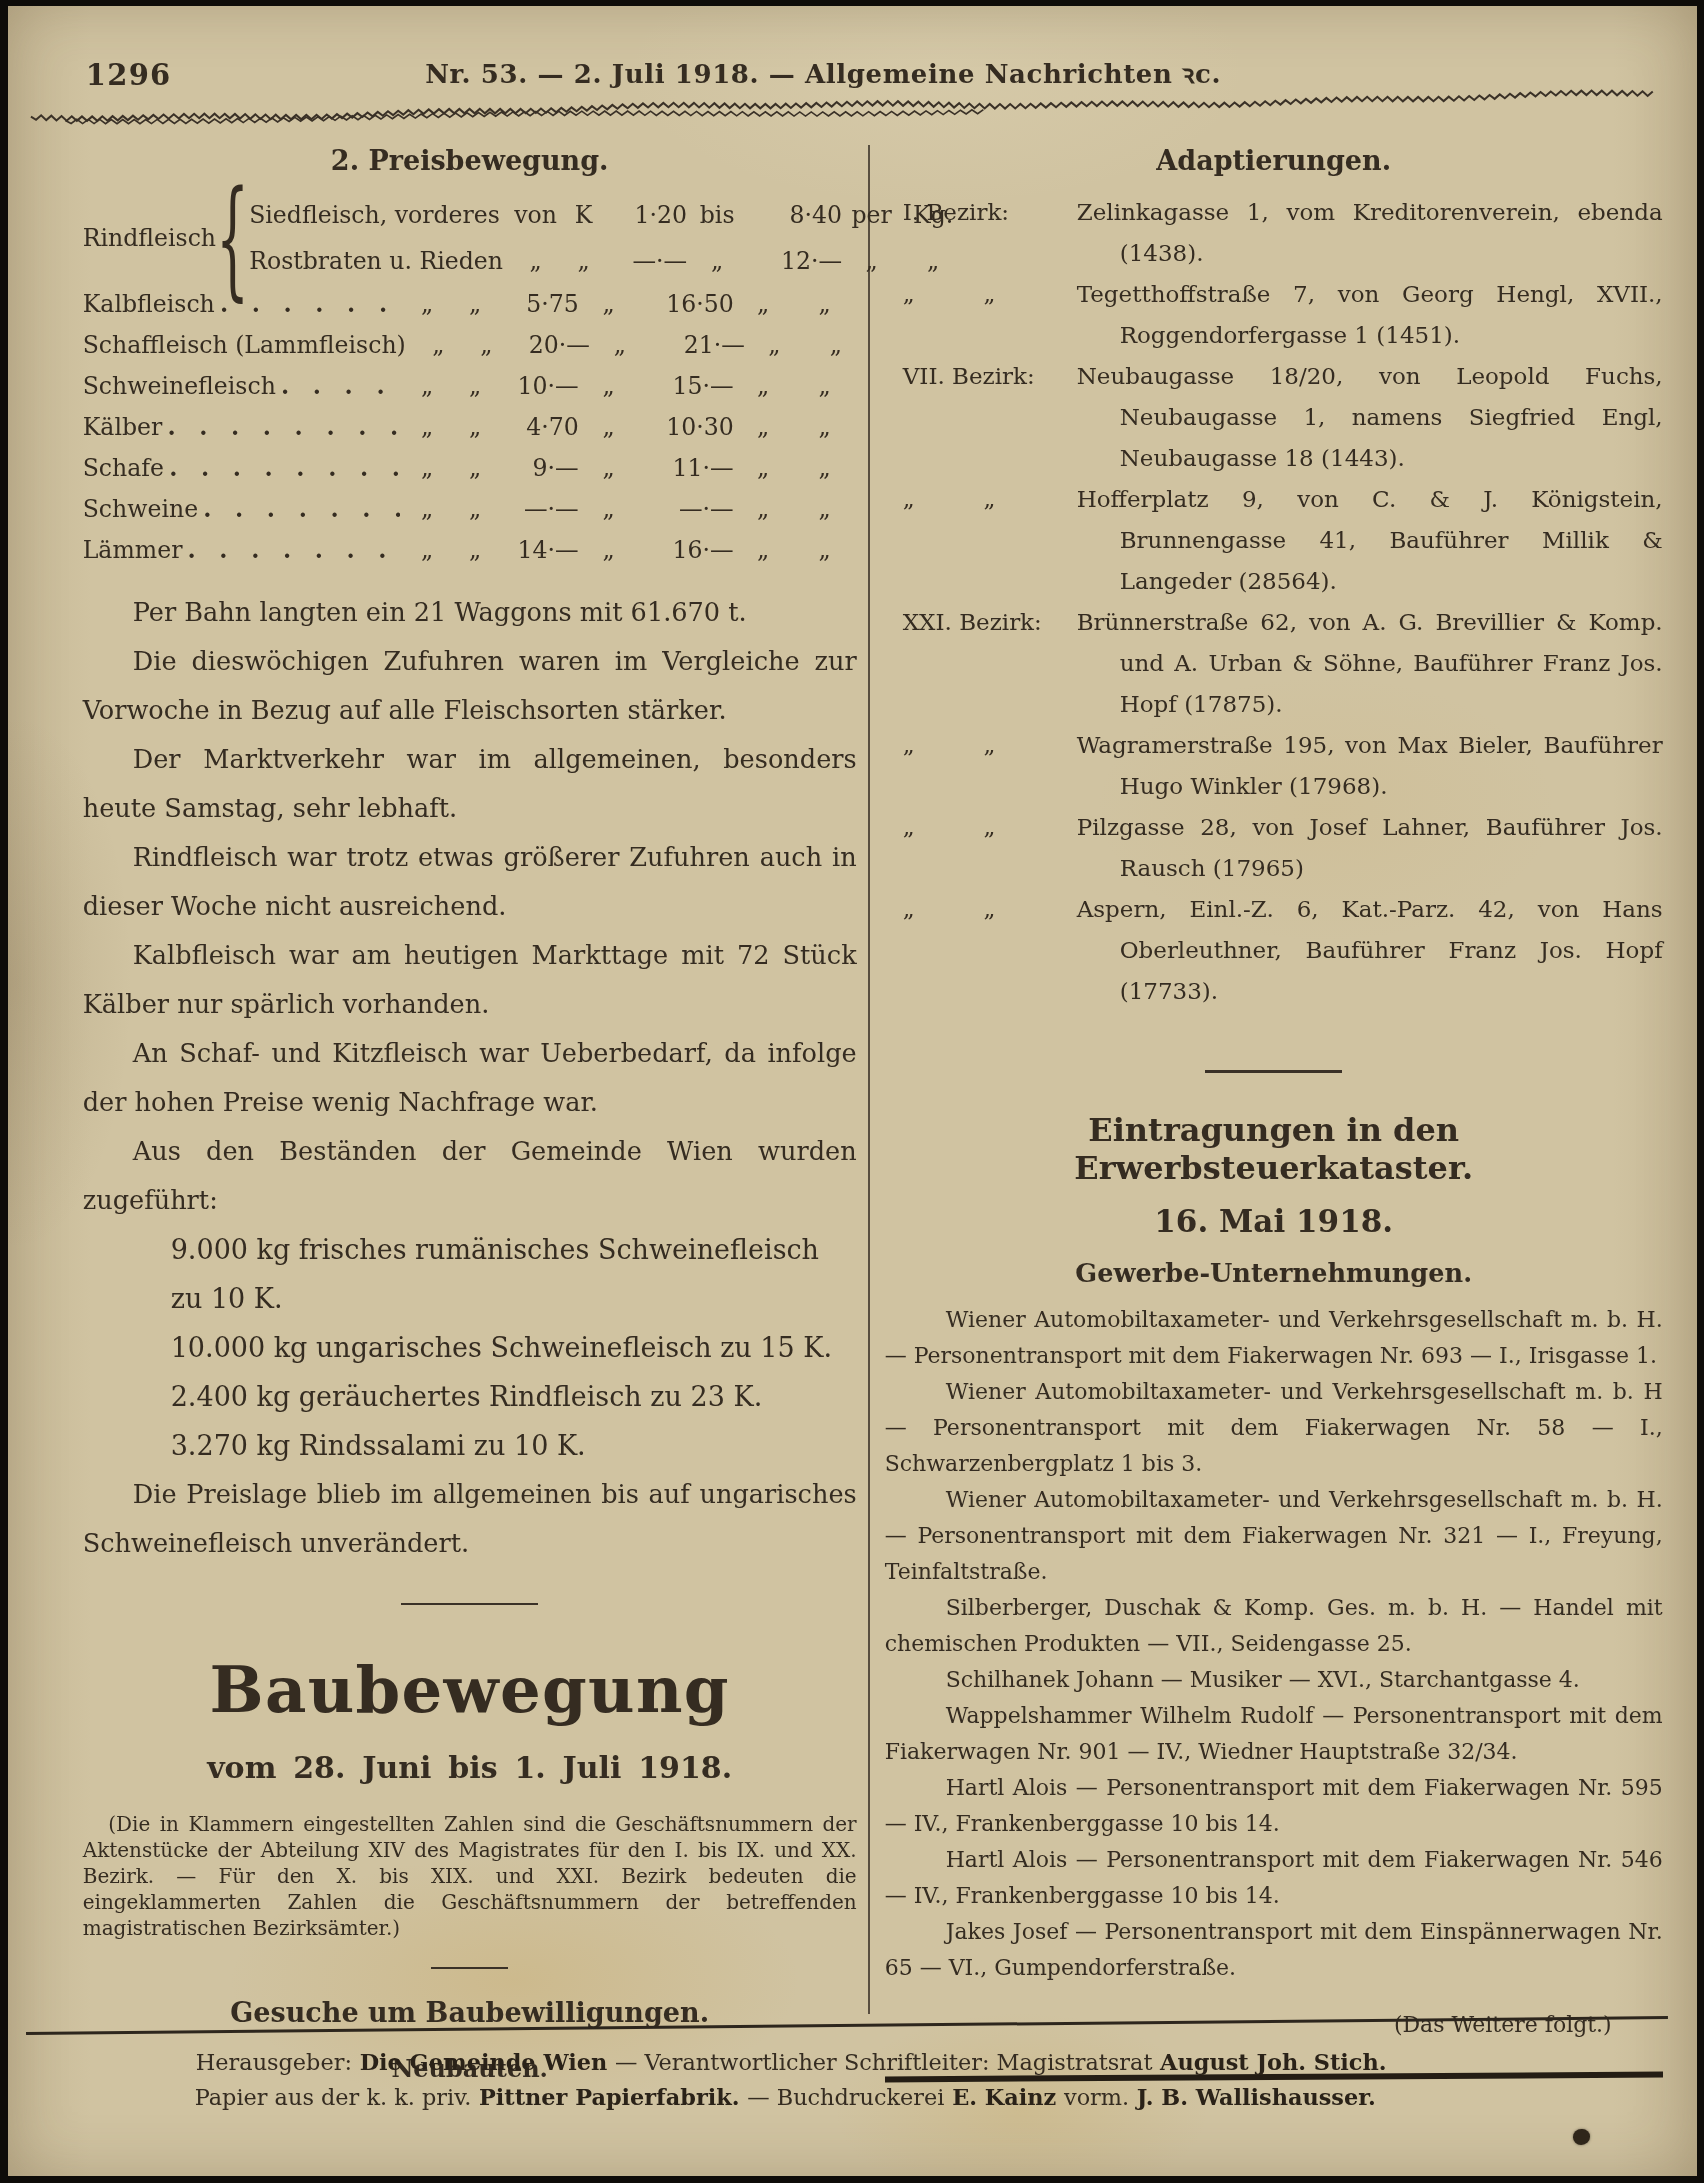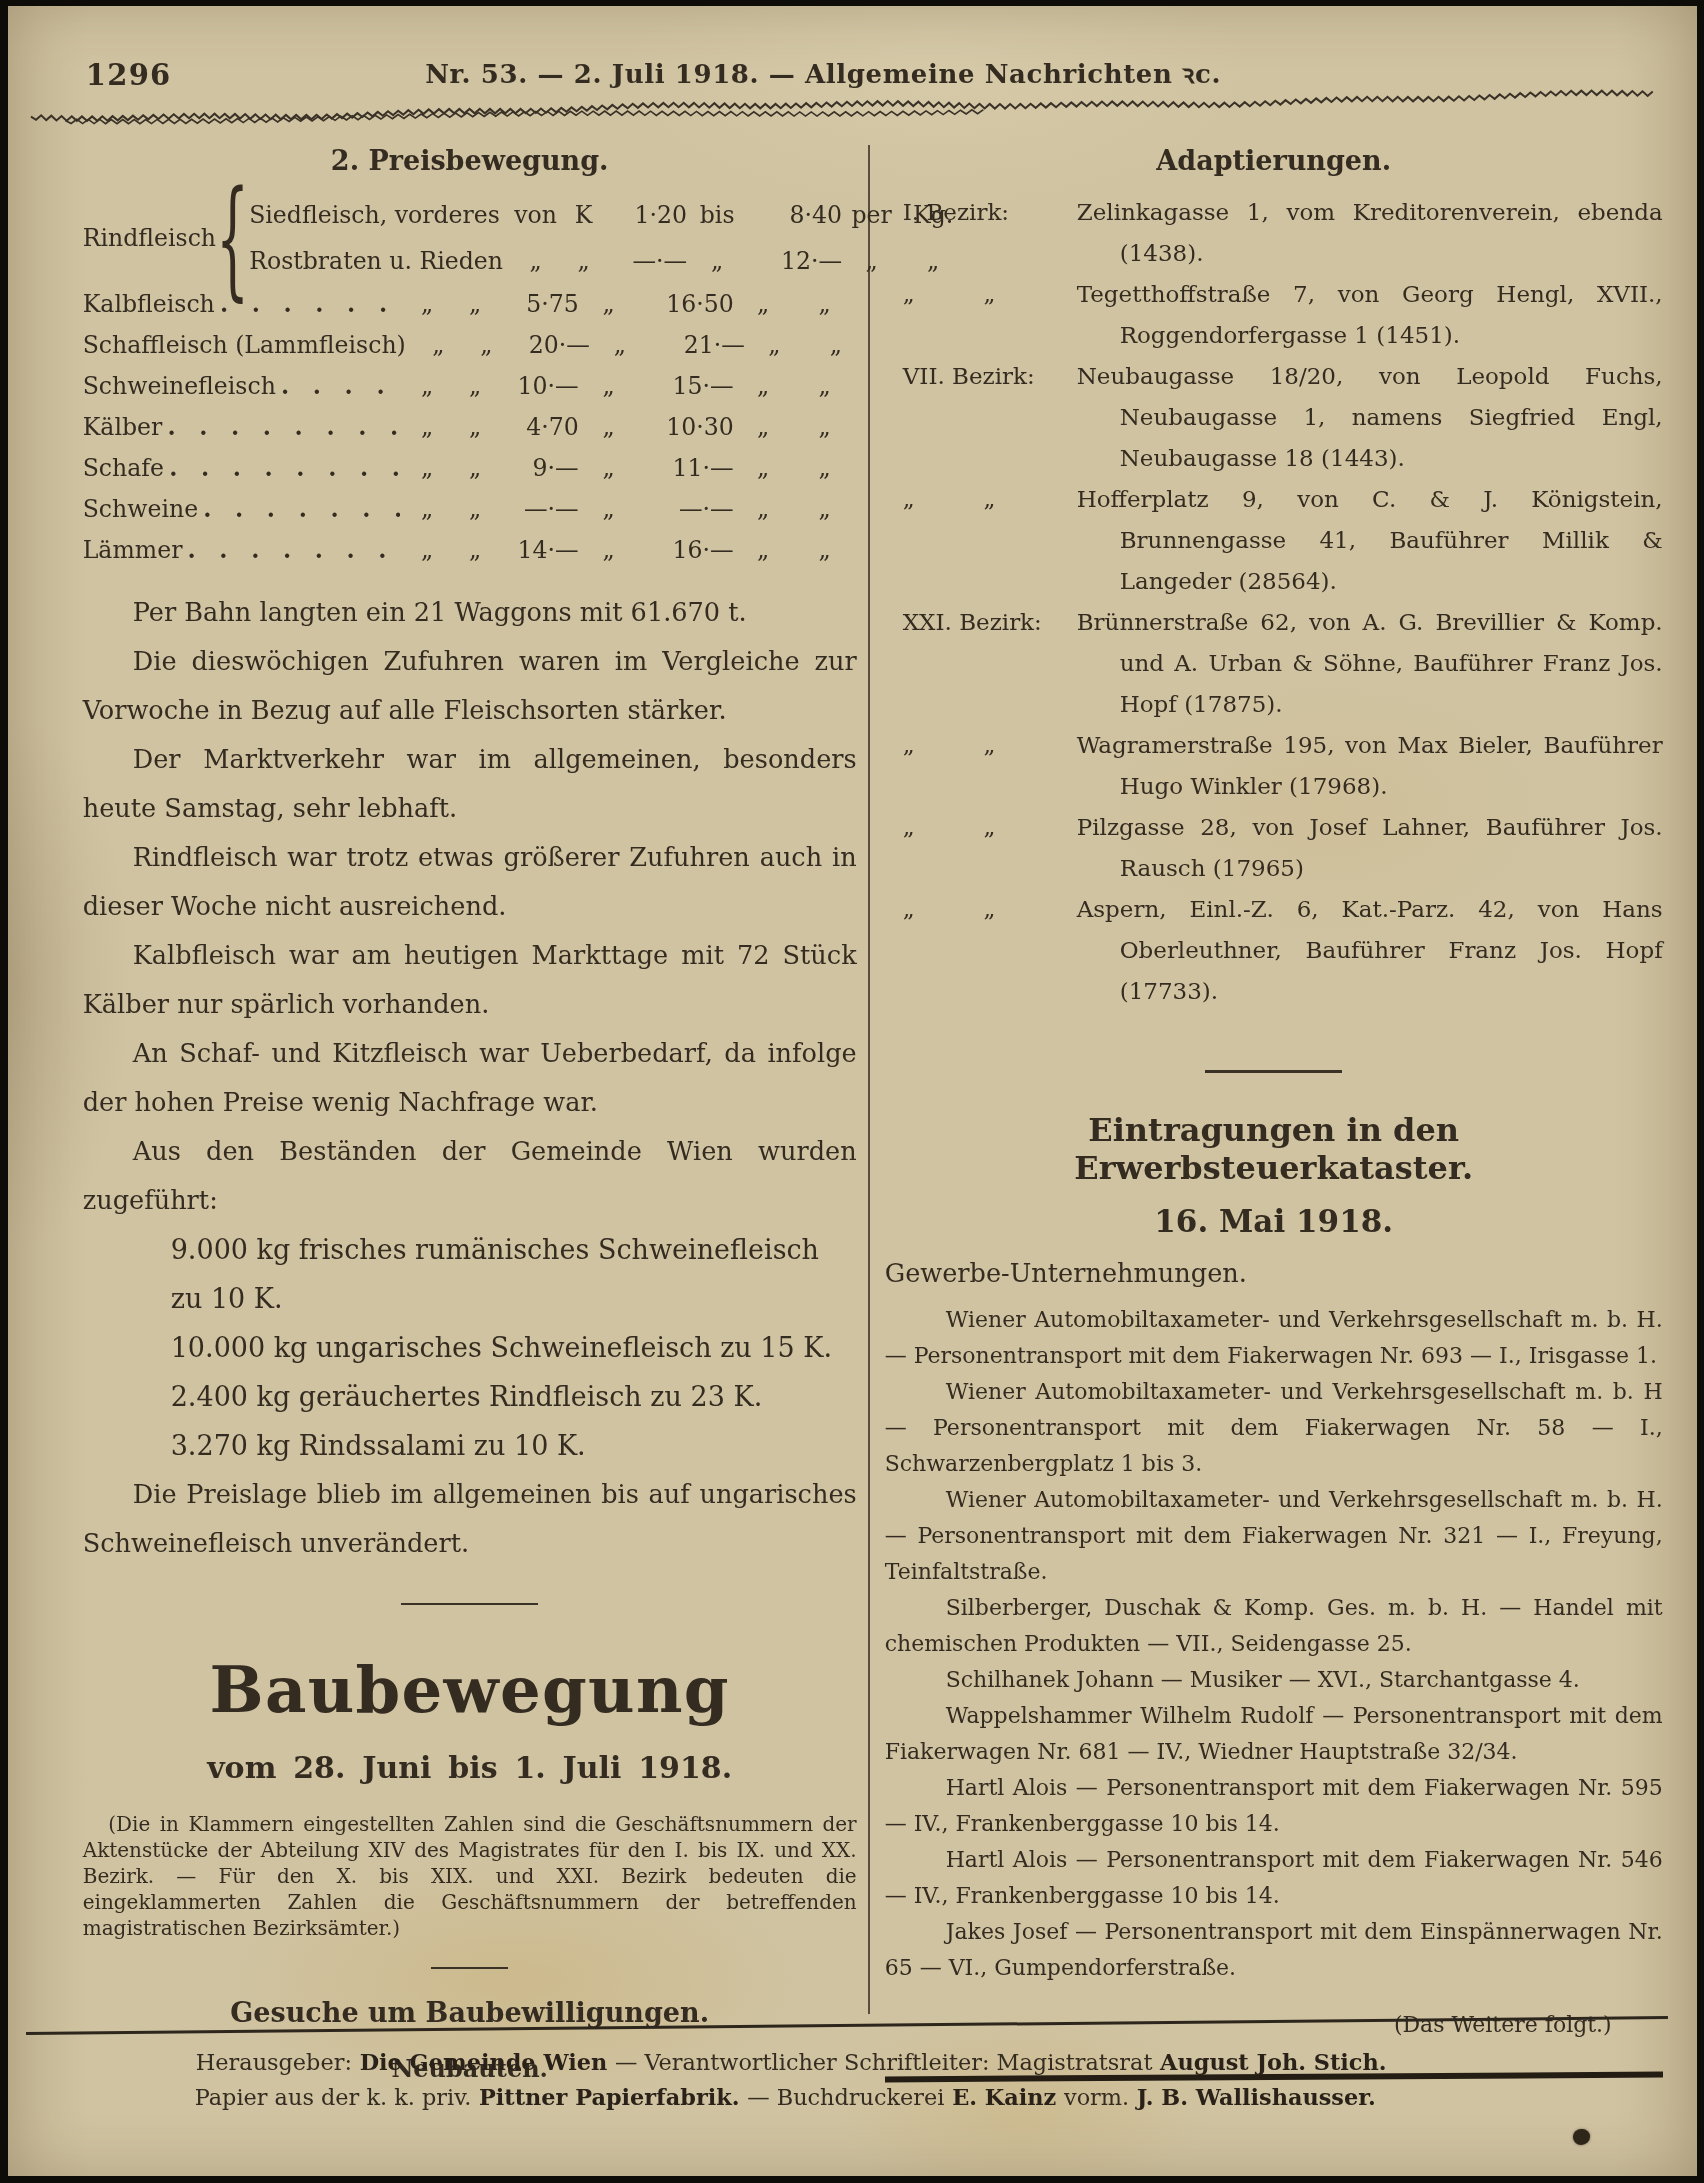--- a/index.html
+++ b/index.html
@@ -70,21 +70,21 @@
   .bau-h1{text-align:center;font-size:27px;font-weight:bold;margin:28px 0 0 0;}
   .bau-h2{text-align:center;font-size:24px;font-weight:bold;margin:25.6px 0 0 0;}
 
   
   .aentry{position:relative;padding-left:235px;text-indent:-43px;font-size:23px;line-height:41px;text-align:justify;margin:0;}
   .aentry .albl{position:absolute;left:18px;top:0;width:211px;text-indent:0;}
 
   
   .erw-title{text-align:center;font-size:32px;font-weight:bold;margin:38px 0 0 0;}
   .erw-date{text-align:center;font-size:31px;font-weight:bold;margin:16.6px 0 0 0;}
-  .erw-sub{font-size:25.6px;font-weight:normal;margin:19px 0 14px 0;}
+  .erw-sub{text-align:center;font-size:25.6px;font-weight:bold;margin:19px 0 14px 0;}
   .erw-item{font-size:22px;line-height:36px;text-align:justify;text-indent:61px;margin:0;}
   .erw-note{font-size:22px;text-align:right;padding-right:51px;margin-top:25.6px;}
 
   .thick-rule{height:5.8px;background:#241d14;margin:37px 0 28px 0;transform:rotate(-0.35deg);}
 
   
   .footer-rule{position:absolute;left:18px;top:2018px;width:1642px;height:3.2px;background:#2d261d;transform:rotate(-0.55deg);}
   .footer-l1{position:absolute;left:0;top:2043px;width:100%;text-align:center;font-size:22.4px;transform:translateX(-61px);}
   .footer-l2{position:absolute;left:0;top:2078px;width:100%;text-align:center;font-size:22.4px;transform:translateX(-67px);}
   .fgap{margin-right:7.7px;}
@@ -281,21 +281,21 @@
 
     <div class="erw-title">Eintragungen in den Erwerbsteuerkataster.</div>
     <div class="erw-date">16. Mai 1918.</div>
     <div class="erw-sub">Gewerbe-Unternehmungen.</div>
 
     <p class="erw-item">Wiener Automobiltaxameter- und Verkehrsgesellschaft m. b. H. — Personentransport mit dem Fiakerwagen Nr. 693 — I., Irisgasse 1.</p>
     <p class="erw-item">Wiener Automobiltaxameter- und Verkehrsgesellschaft m. b. H — Personentransport mit dem Fiakerwagen Nr. 58 — I., Schwarzenbergplatz 1 bis 3.</p>
     <p class="erw-item">Wiener Automobiltaxameter- und Verkehrsgesellschaft m. b. H. — Personentransport mit dem Fiakerwagen Nr. 321 — I., Freyung, Teinfaltstraße.</p>
     <p class="erw-item">Silberberger, Duschak &amp; Komp. Ges. m. b. H. — Handel mit chemischen Produkten — VII., Seidengasse 25.</p>
     <p class="erw-item">Schilhanek Johann — Musiker — XVI., Starchantgasse 4.</p>
-    <p class="erw-item">Wappelshammer Wilhelm Rudolf — Personentransport mit dem Fiakerwagen Nr. 681 — IV., Wiedner Hauptstraße 32/34.</p>
+    <p class="erw-item">Wappelshammer Wilhelm Rudolf — Personentransport mit dem Fiakerwagen Nr. 901 — IV., Wiedner Hauptstraße 32/34.</p>
     <p class="erw-item">Hartl Alois — Personentransport mit dem Fiakerwagen Nr. 595 — IV., Frankenberggasse 10 bis 14.</p>
     <p class="erw-item">Hartl Alois — Personentransport mit dem Fiakerwagen Nr. 546 — IV., Frankenberggasse 10 bis 14.</p>
     <p class="erw-item">Jakes Josef — Personentransport mit dem Einspännerwagen Nr. 65 — VI., Gumpendorferstraße.</p>
     <div class="erw-note">(Das Weitere folgt.)</div>
 
     <div class="thick-rule"></div>
 
   </div>
 
   <div class="footer-rule"></div>

